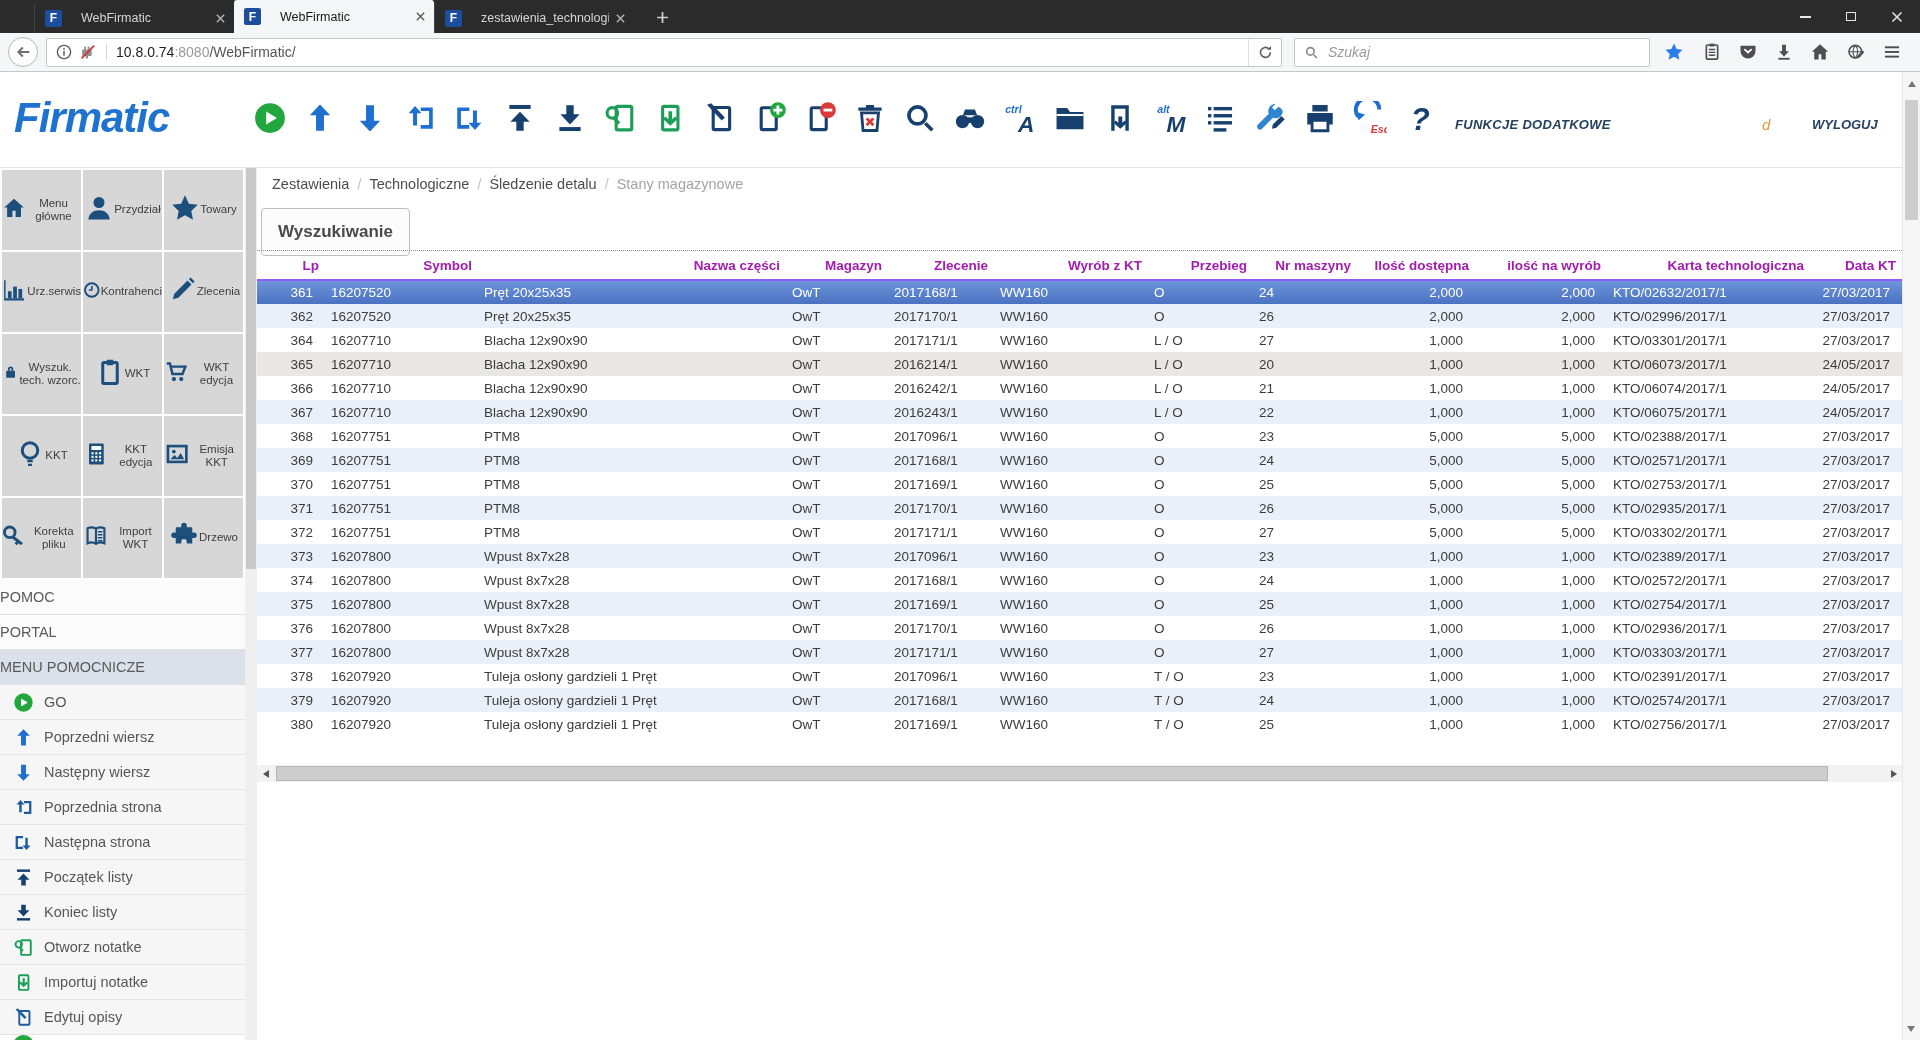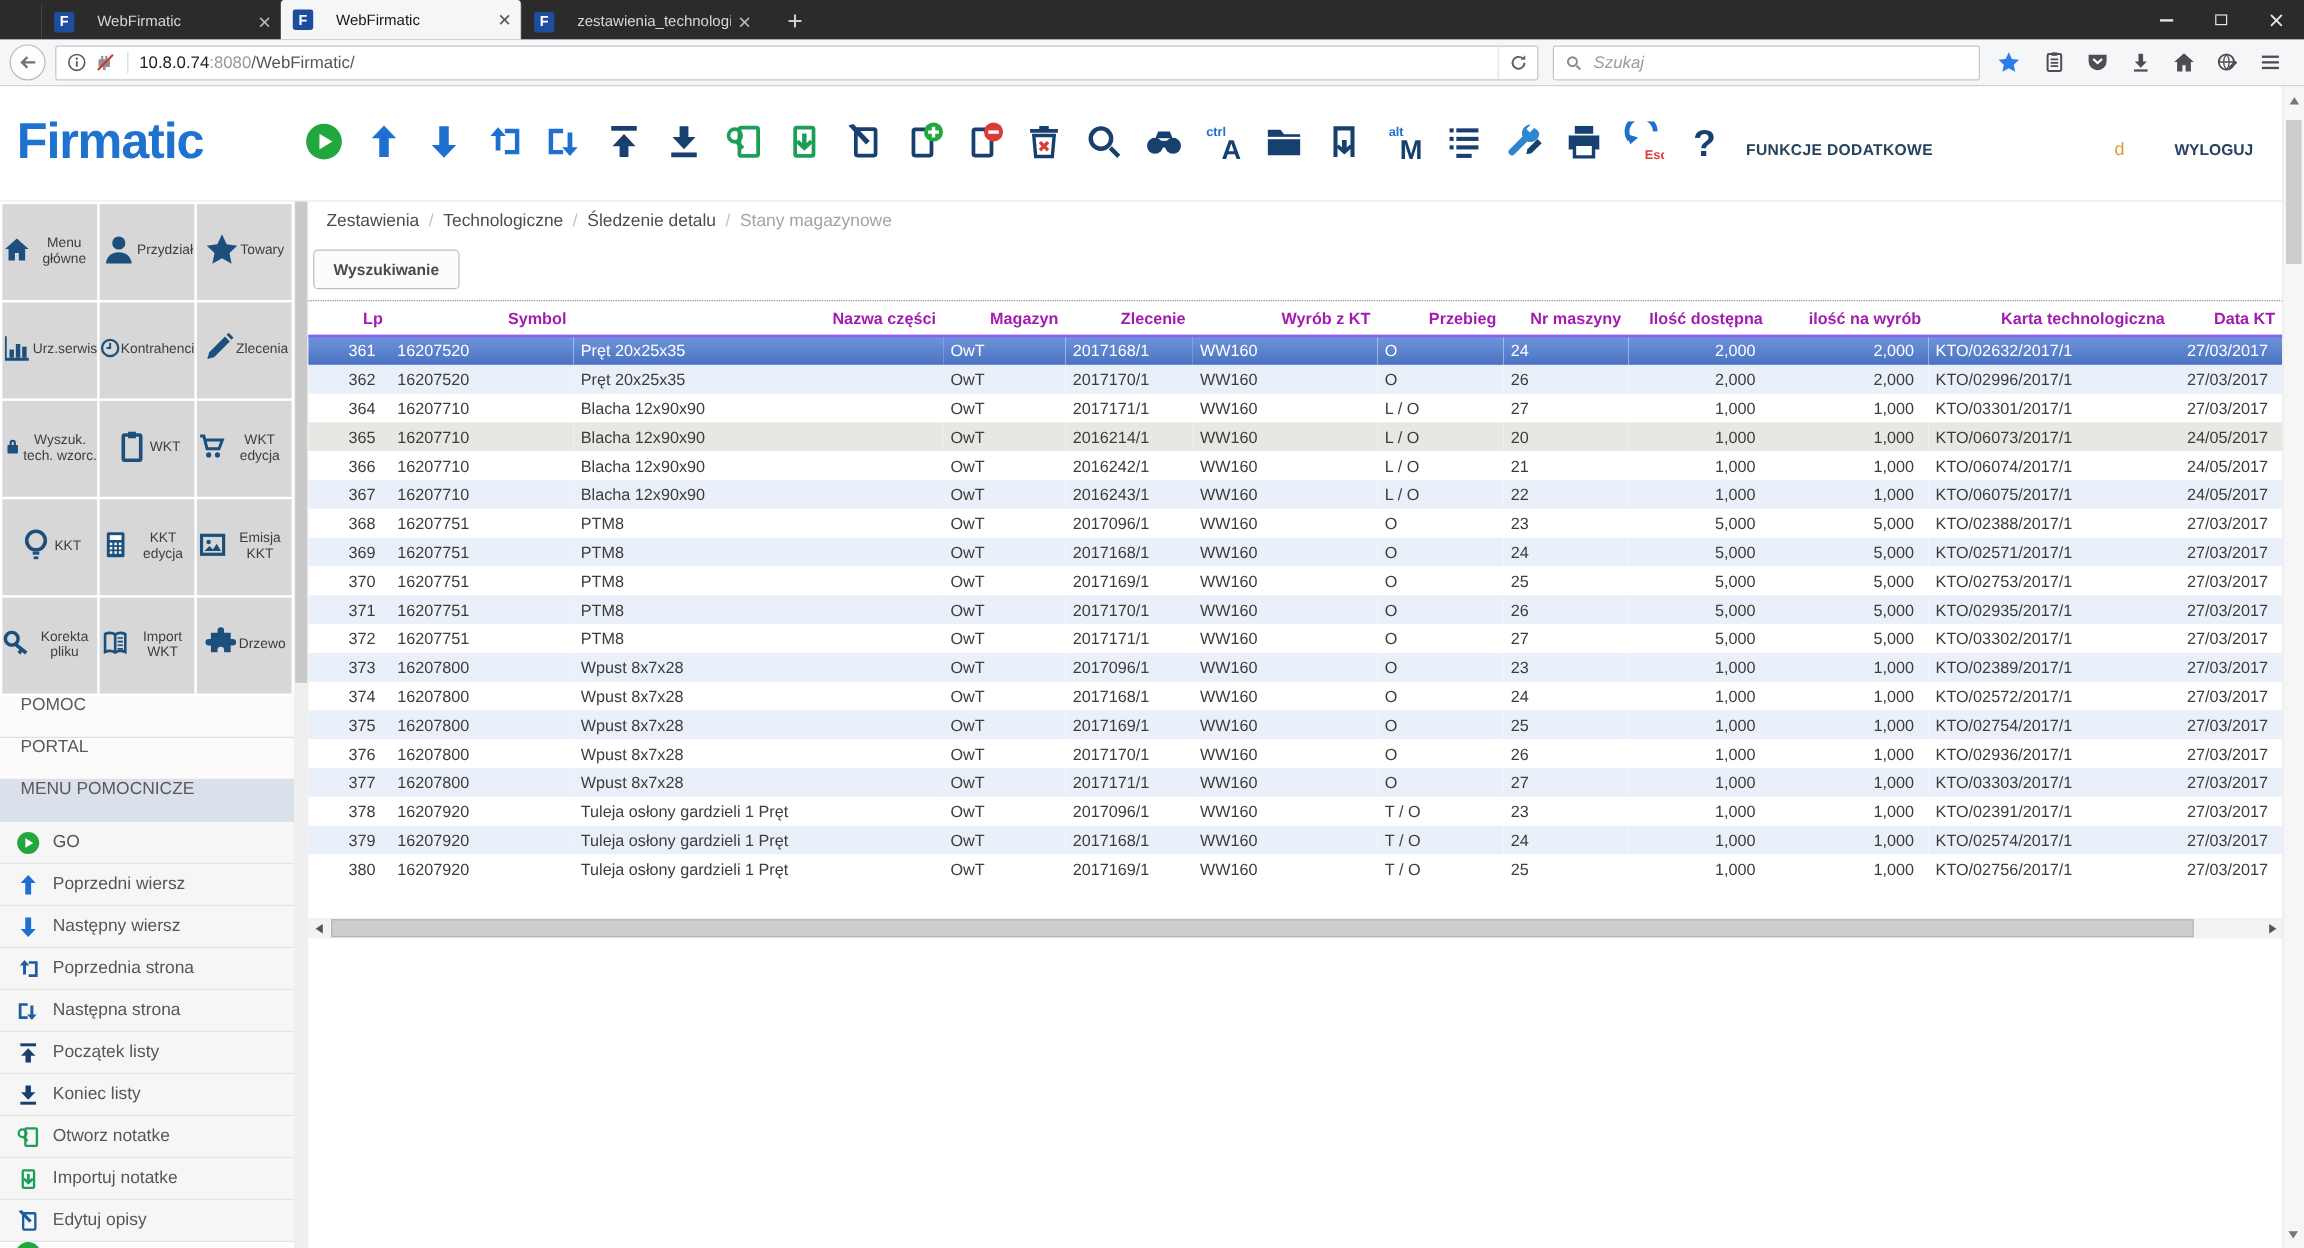--- a/index.html
+++ b/index.html
@@ -34,50 +34,50 @@
   .reload-btn { margin-left:auto; width:33px; height:27px; border-left:1px solid #e0e0e0; display:flex; align-items:center; justify-content:center; color:#5f5f63; }
   .reload-btn span { width:17px; height:17px; display:block; }
   .search-box { margin-left:12px; width:356px; height:29px; background:#fff; border:1px solid #c6c6c8; border-radius:2px; display:flex; align-items:center; padding:0 9px; }
   .search-box .sic { width:15px; height:15px; display:block; color:#8a8a8e; flex:none; }
   .search-placeholder { font-style:italic; font-size:14px; color:#9a9aa0; margin-left:9px; }
   .nav-icons { display:flex; align-items:center; margin-left:14px; gap:16px; }
   .nav-ic { width:20px; height:20px; display:block; }
   .nav-ic:first-child { padding-right:0; margin-right:2px; }
 
   
-  .appheader { position:absolute; top:72px; left:0; right:0; height:96px; background:#fff; border-bottom:1px solid #e4e4e4; }
+  .appheader { position:absolute; top:72px; left:0; right:0; height:96px; background:#fff; border-bottom:1px solid #e4e4e4;font-style:italic; }
   .logo { position:absolute; left:14px; top:22px; font-size:42px; font-weight:bold; color:#1e72d0; letter-spacing:-1px; }
   .toolbar { position:absolute; left:253px; top:29px; display:flex; gap:16px; align-items:center; }
   .tool-icon { width:34px; height:34px; display:block; flex:none; }
   .funkcje { position:absolute; left:1455px; top:45px; font-size:13px; font-weight:bold; color:#24415e; letter-spacing:.3px; }
   .user-initial { position:absolute; left:1762px; top:44px; color:#e09a3c; font-size:15px; }
   .logout { position:absolute; left:1812px; top:45px; font-size:13px; font-weight:bold; color:#24415e; }
 
   
   .app { position:absolute; top:168px; left:0; right:0; bottom:0; background:#fff; }
   .sidebar { position:absolute; left:0; top:0; width:245px; bottom:0; overflow:hidden; }
   .tile-grid { display:flex; flex-wrap:wrap; gap:2px; padding:2px; }
   .tile { width:79px; height:80px; background:#d7d7d7; display:flex; flex-direction:row; align-items:center; justify-content:center; }
   .tile-ic { width:30px; height:30px; display:block; color:#1c4f7c; margin-bottom:5px; }
   .tile-label { font-size:11.5px; color:#3e3e3e; text-align:center; line-height:1.15; }
-  .side-row { height:35px; display:flex; align-items:flex-start; padding-left:17px; font-size:14.5px; color:#5a5a5a; border-bottom:1px solid #e0e0e0; background:#fbfbfb; }
+  .side-row { height:35px; display:flex; align-items:center; padding-left:0; font-size:14.5px; color:#5a5a5a; border-bottom:1px solid #e0e0e0; background:#fbfbfb; }
   .side-row.active { background:#dbe1ea; }
   .menu-row { height:35px; display:flex; align-items:center; padding-left:13px; gap:10px; background:#f6f6f6; border-bottom:1px solid #e4e4e4; font-size:14.5px; color:#565656; }
   .menu-ic { width:21px; height:21px; display:block; flex:none; }
   .partial-go { position:absolute; left:13px; bottom:-16px; width:21px; height:21px; border-radius:50%; background:#22a63e; }
   .side-scrollbar { position:absolute; left:245px; top:0; width:12px; bottom:0; background:#efefef; }
   .side-scroll-thumb { position:absolute; top:0; left:1px; width:10px; height:46%; background:#c9c9c9; }
 
   
   .content { position:absolute; left:257px; top:0; right:18px; bottom:0; }
   .breadcrumb { position:absolute; left:15px; top:8px; font-size:14.5px; color:#4c4c4c; display:flex; }
   .crumb { white-space:nowrap; }
   .crumb.muted { color:#a3a3a3; }
   .crumb:not(:last-child)::after { content:"/"; color:#c2c2c2; margin:0 8px; }
-  .search-btn { position:absolute; left:4px; top:40px; height:33px; padding:0 16px; border:1px solid #bdbdbd; border-radius:4px; background:#fcfcfc; font-size:13px; font-weight:bold; color:#4a4a4a; display:flex; align-items:center; }
+  .search-btn { position:absolute; left:4px; top:40px; height:48px; padding:0 16px; border:1px solid #bdbdbd; border-radius:4px; background:#fcfcfc; font-size:17px; font-weight:bold; color:#4a4a4a; display:flex; align-items:center; }
   .dotted { position:absolute; left:0; right:0; top:82px; border-top:1px dotted #8f8f8f; }
   table { position:absolute; left:0; top:83px; width:1645px; border-collapse:collapse; table-layout:fixed; font-size:13.5px; color:#3c3c3c; }
   .c1{width:68px}.c2{width:153px}.c3{width:308px}.c4{width:102px}.c5{width:106px}.c6{width:154px}
   .c7{width:105px}.c8{width:104px}.c9{width:118px}.c10{width:132px}.c11{width:203px}.c12{width:92px}
   thead th { text-align:right; font-weight:bold; color:#a21caf; height:29px; padding:0 6px; border-bottom:2px solid #8b5cf6; white-space:nowrap; }
   tbody td { height:24px; padding:0 6px; white-space:nowrap; overflow:hidden; }
   tbody tr:nth-child(even) { background:#e9f0f9; }
   tbody tr.hovered { background:#e9e7e4; }
   tbody tr.selected { background:linear-gradient(#6f96da,#4a72c2); color:#fff; }
   .t-right { text-align:right; padding-right:12px !important; }

